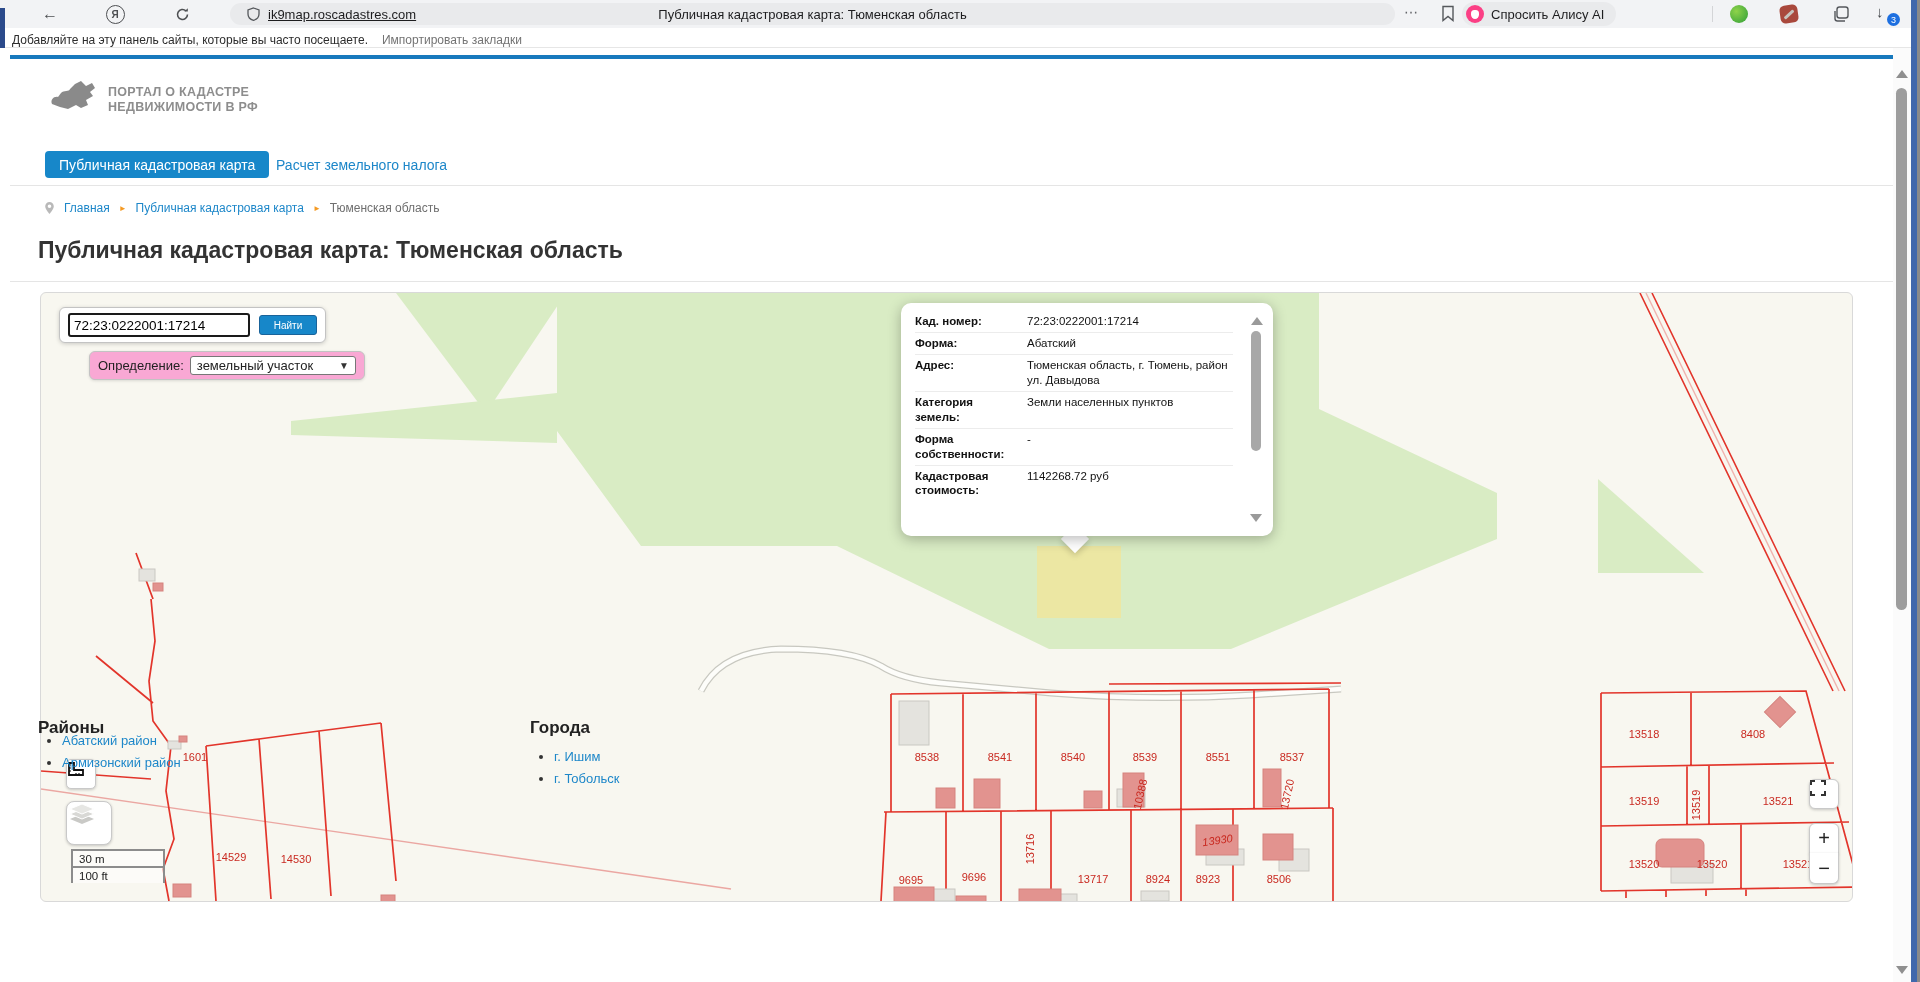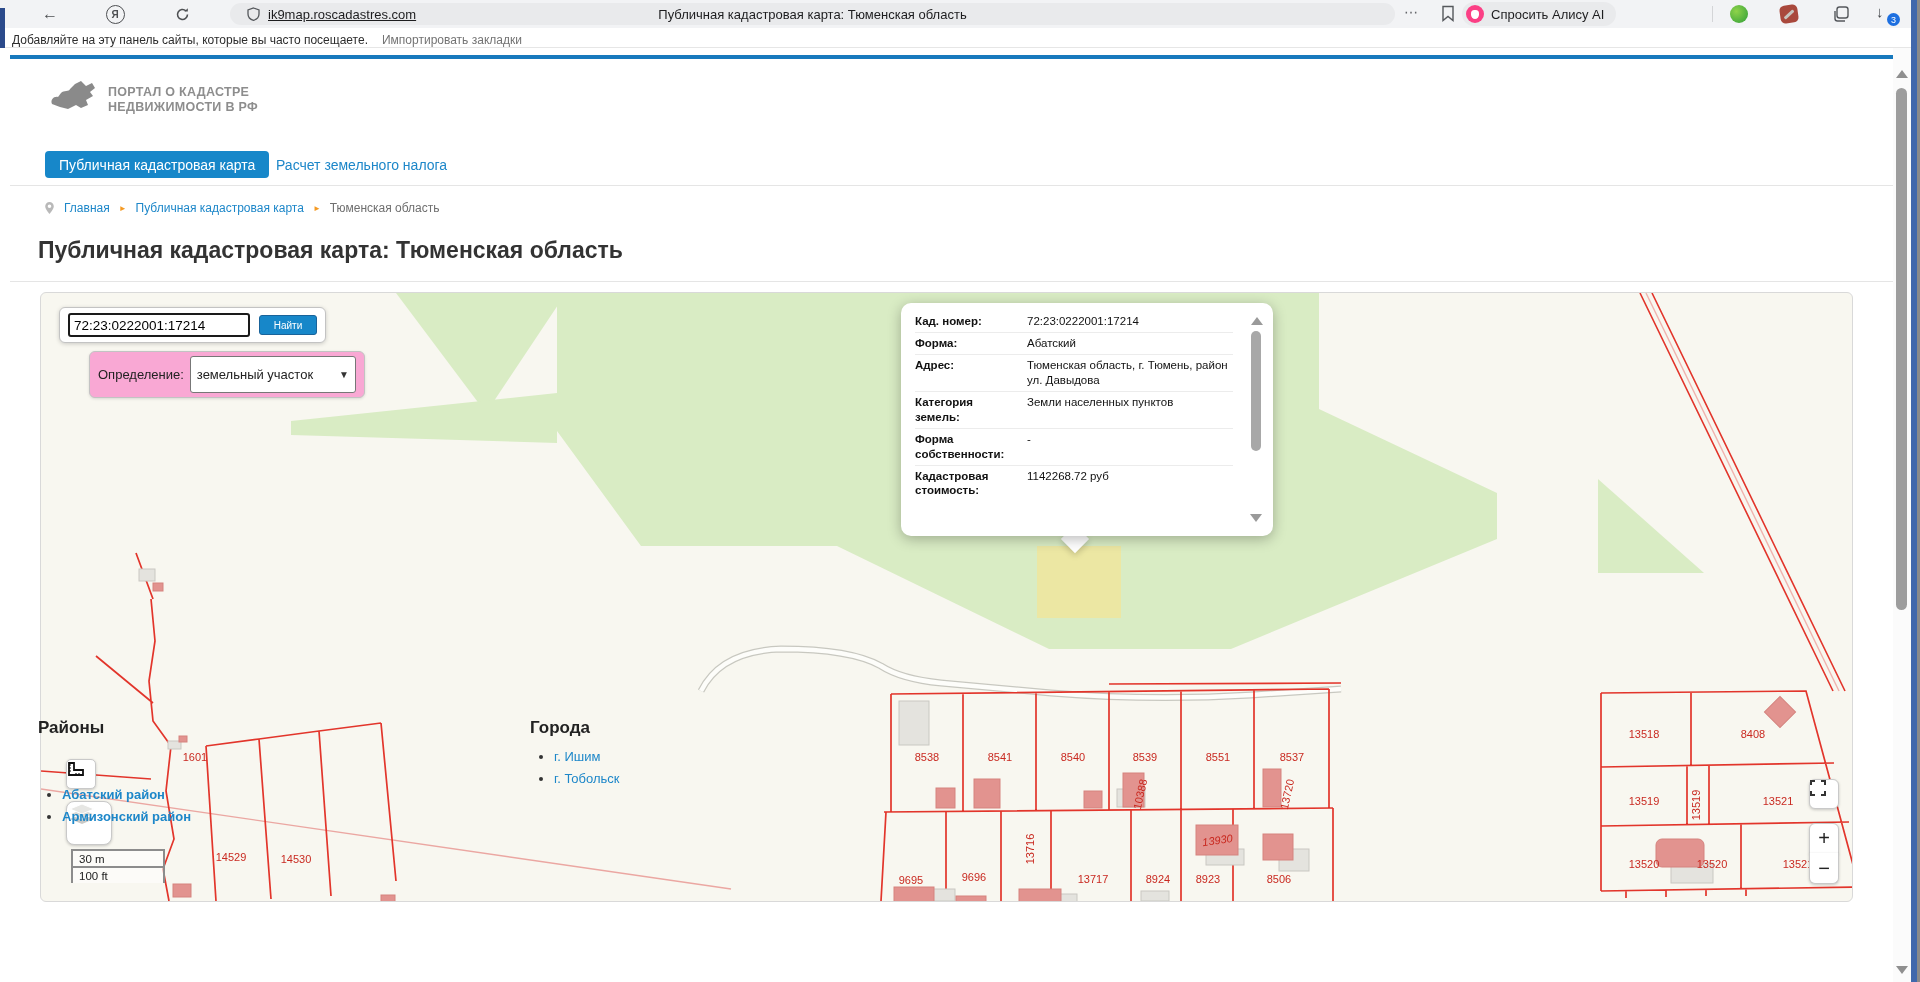--- a/index.html
+++ b/index.html
@@ -54,21 +54,21 @@
   .hr2{position:absolute;left:10px;top:233px;width:1883px;height:1px;background:#e5e5e5;}
 
   
   .map{position:absolute;left:40px;top:244px;width:1813px;height:610px;background:var(--map-bg);border:1px solid #d9d9d9;border-radius:6px;overflow:hidden;box-sizing:border-box;cursor:default;}
   .map svg{position:absolute;left:0;top:0;}
   #parcel-labels text{font-size:11px;fill:var(--parcel-label-red);text-anchor:middle;font-family:"Liberation Sans",sans-serif;}
   .search-box{position:absolute;left:18px;top:14px;background:#fff;border:1px solid #c3c3c3;border-radius:6px;box-shadow:0 1px 4px rgba(0,0,0,.18);padding:5px 8px;display:flex;align-items:center;}
   .search-input{width:170px;height:18px;border:2px solid #1a1a1a;border-radius:3px;font-size:13.5px;font-family:"Liberation Sans",sans-serif;padding:1px 4px;outline:none;}
   .search-btn{margin-left:9px;width:58px;height:20px;background:var(--accent-blue);border:1px solid #19639a;border-radius:3px;color:#fff;font-size:10px;cursor:pointer;font-family:"Liberation Sans",sans-serif;}
   .filter-box{position:absolute;left:20px;top:58px;background:#f9a8d4;border:1px solid #c3c3c3;border-radius:6px;box-shadow:0 1px 3px rgba(0,0,0,.12);padding:4px 8px;display:flex;align-items:center;gap:6px;font-size:13px;color:#222;margin-left:28px;}
-  .filter-select{width:152px;border:1px solid #777;border-radius:3px;padding:10px 6px;font-size:13px;display:flex;justify-content:space-between;align-items:center;cursor:pointer;background:#fff;}
+  .filter-select{width:152px;border:1px solid #777;border-radius:3px;padding:1px 6px;font-size:13px;display:flex;justify-content:space-between;align-items:center;cursor:pointer;background:#fff;}
   .chev{font-size:10px;color:#333;}
   .mbtn{position:absolute;background:#fff;border:1px solid #c9c9c9;box-shadow:0 1px 3px rgba(0,0,0,.2);display:flex;align-items:center;justify-content:center;cursor:pointer;box-sizing:border-box;}
   .btn-measure{left:25px;top:466px;width:30px;height:30px;border-radius:5px;}
   .btn-layers{left:25px;top:508px;width:46px;height:44px;border-radius:8px;}
   .btn-full{left:1768px;top:486px;width:30px;height:30px;border-radius:6px;}
   .btn-zin{left:1768px;top:530px;width:30px;height:31px;border-radius:6px 6px 0 0;font-size:20px;color:#222;}
   .btn-zout{left:1768px;top:560px;width:30px;height:31px;border-radius:0 0 6px 6px;font-size:20px;color:#222;border-top:none;}
   .scalebar{position:absolute;left:30px;top:556px;width:94px;font-size:11.5px;color:#222;}
   .scale-row{border:2px solid #8c8c8c;border-bottom:none;height:17px;line-height:16px;padding-left:6px;background:rgba(255,255,255,.55);box-sizing:border-box;}
   .scale-row.ft{border-bottom:none;}
@@ -346,21 +346,21 @@
         </div>
       <div class="pscroll">
         <div class="tri-up"></div>
         <div class="pthumb"></div>
         <div class="tri-dn"></div>
       </div>
     </div>
   </div>
 
   <div class="foot-h" style="left:38px;top:670px;">Районы</div>
-  <ul class="foot-list" style="left:46px;top:736px;font-weight:bold;" id="districts-list">
+  <ul class="foot-list" style="left:46px;top:682px;" id="districts-list">
       <li><a>Абатский район</a></li>
       <li><a>Армизонский район</a></li>
     </ul>
   <div class="foot-h" style="left:530px;top:670px;">Города</div>
   <ul class="foot-list" style="left:538px;top:698px;" id="cities-list">
       <li><a>г. Ишим</a></li>
       <li><a>г. Тобольск</a></li>
     </ul>
 </div>
 

